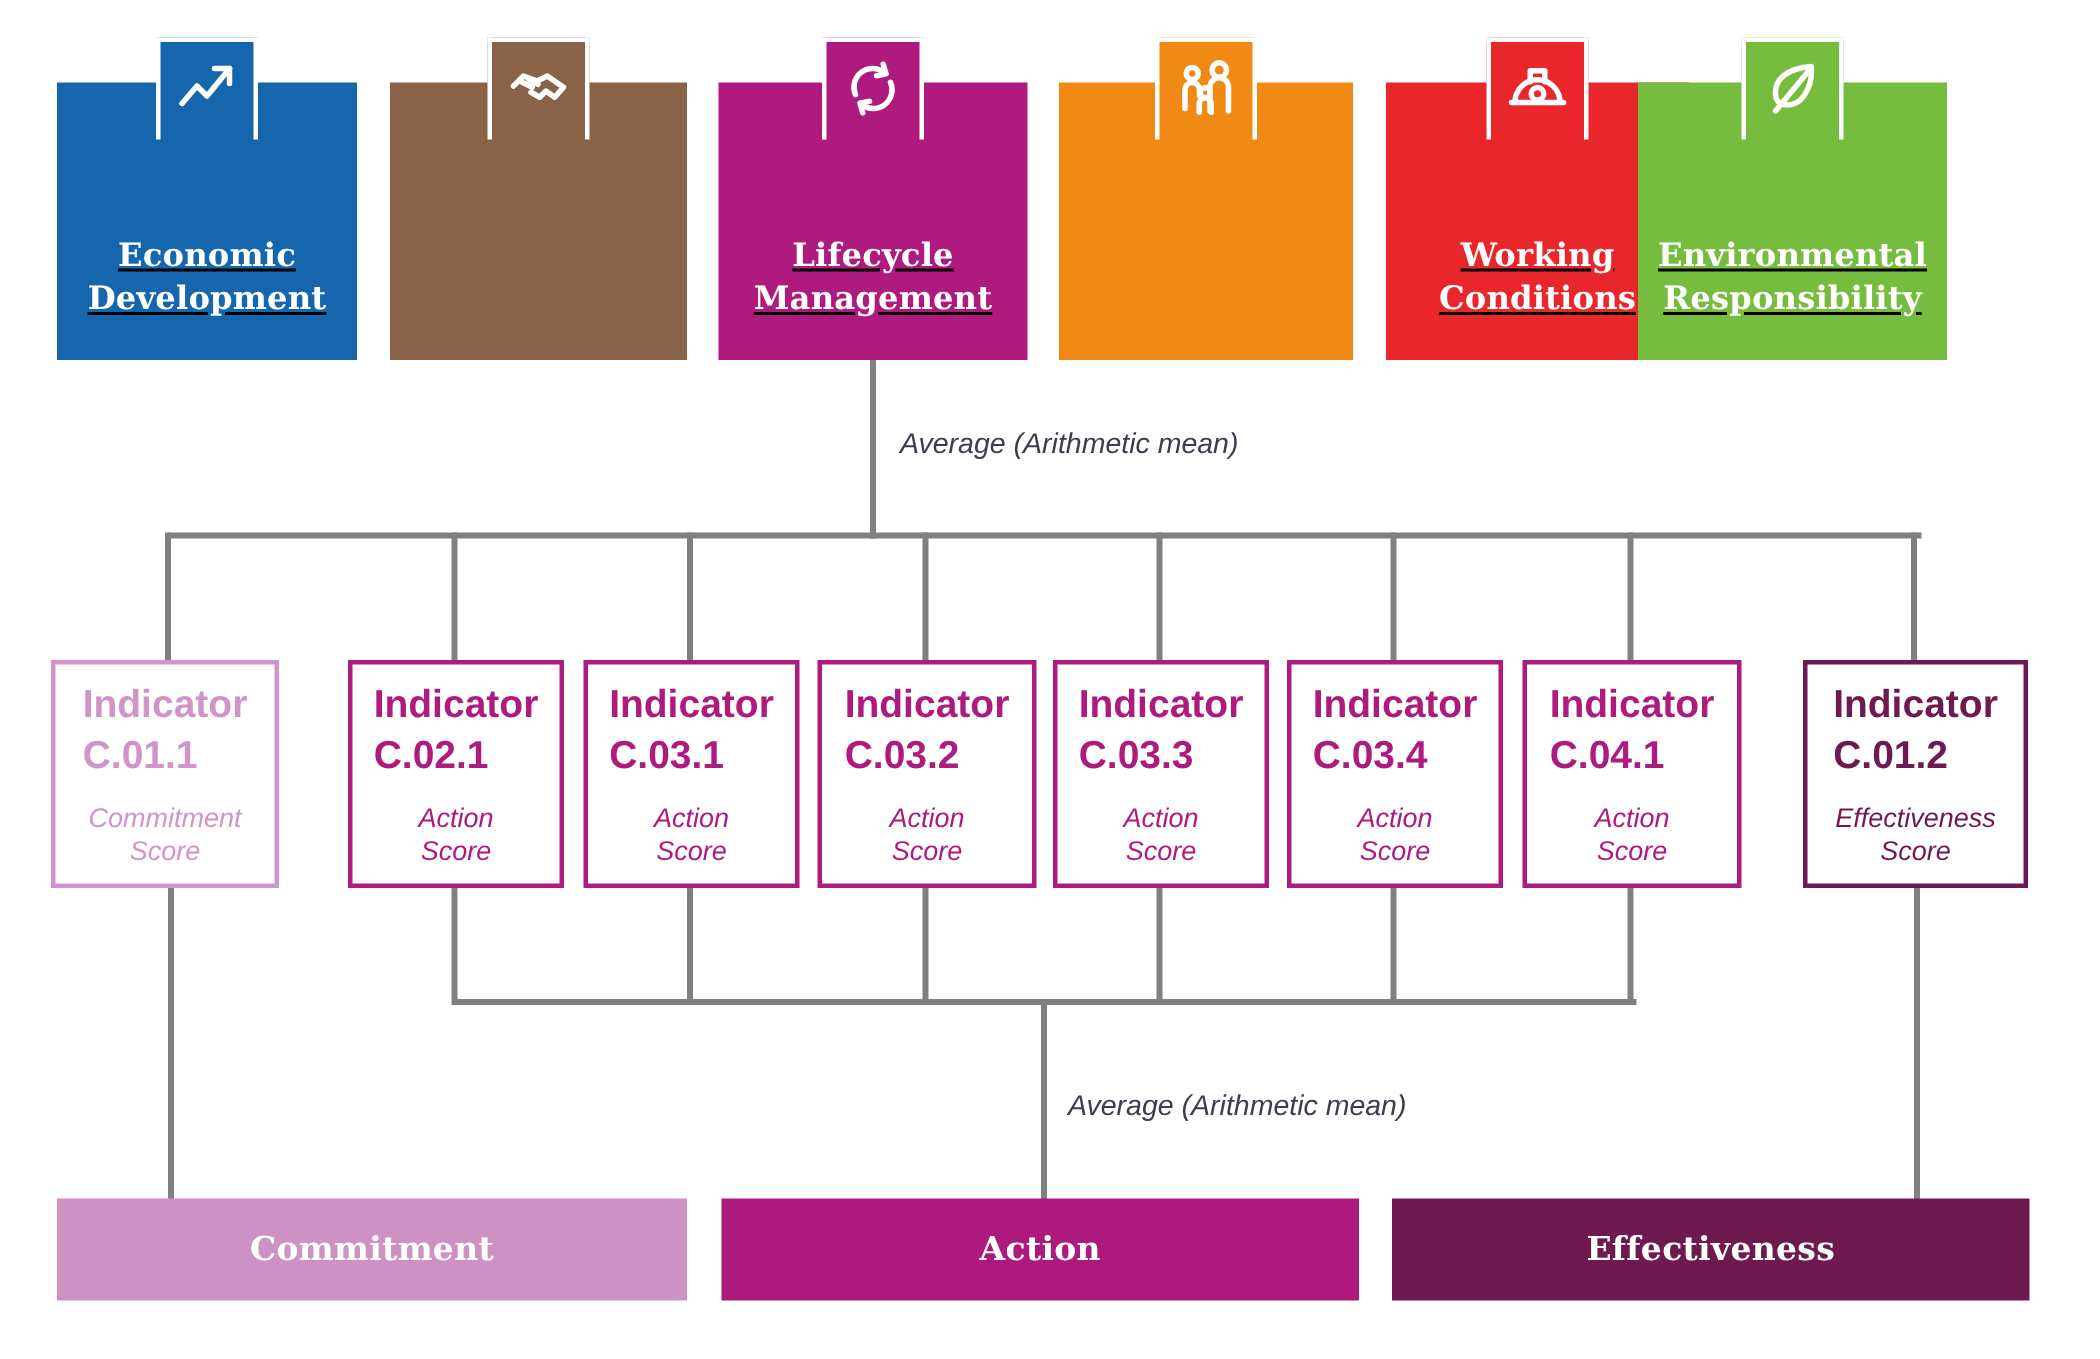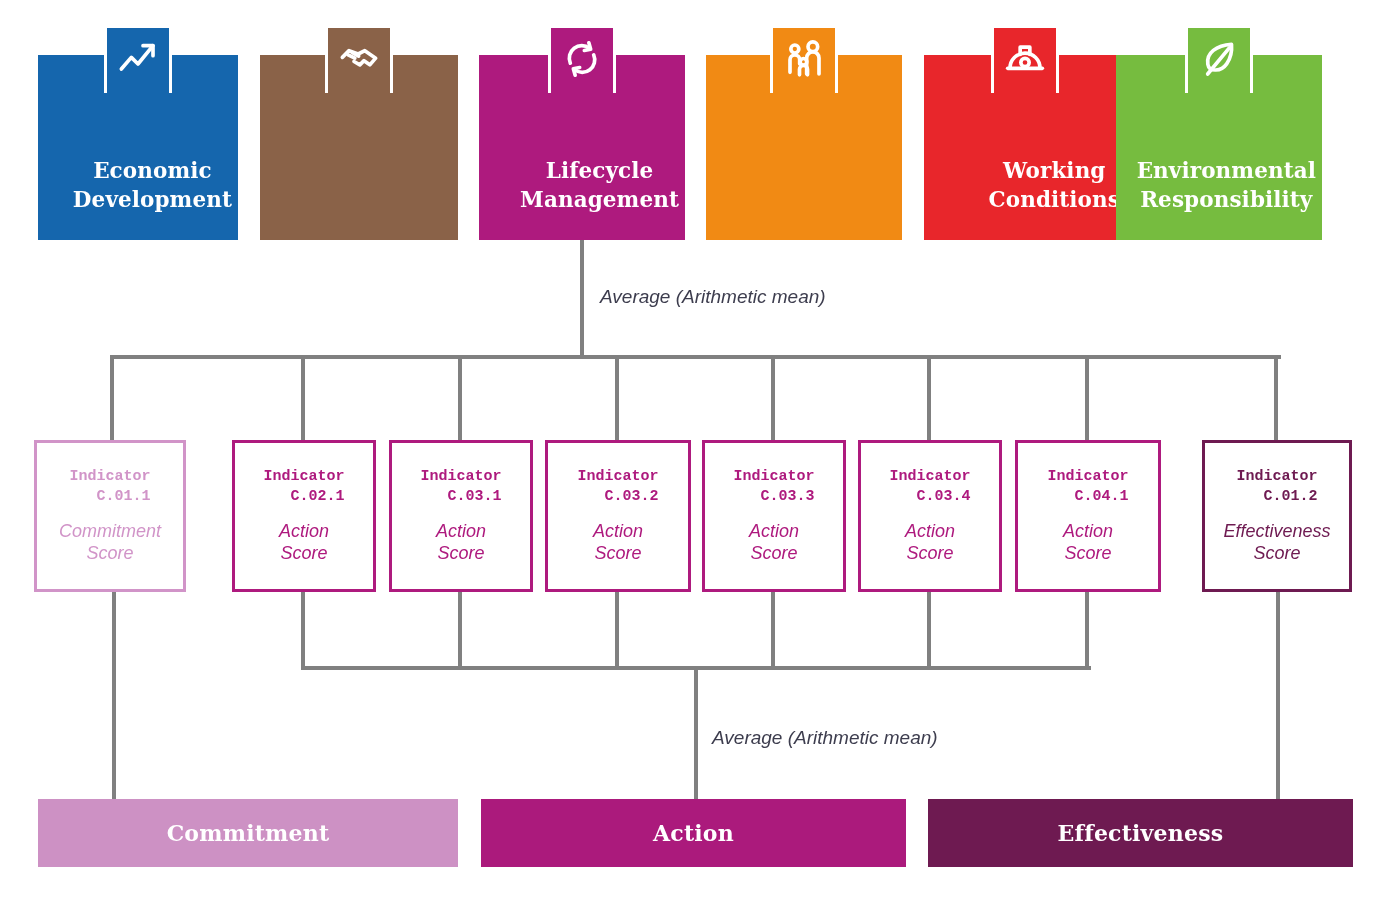--- a/index.html
+++ b/index.html
@@ -17,23 +17,24 @@
     overflow: hidden;
   }
 
   
   .topic-card {
     position: absolute;
     top: 55px;
     height: 185px;
     display: flex;
     flex-direction: column;
-    align-items: flex-end;
+    align-items: center;
     justify-content: flex-end;
     padding-bottom: 26px;
+    text-decoration: underline;
   }
   .topic-icon-tab {
     position: absolute;
     top: -30px;
     left: 50%;
     transform: translateX(-50%);
     width: 68px;
     height: 68px;
     display: flex;
     align-items: center;
@@ -82,25 +83,25 @@
     height: 152px;
     background: #ffffff;
     border: 3px solid #AE1A7E;
     display: flex;
     flex-direction: column;
     align-items: center;
     justify-content: center;
     padding: 6px 4px;
   }
   .ind-code {
-    font-family: Liberation Mono, monospace;
+    font-family: Liberation Sans, sans-serif;
     font-weight: bold;
-    font-size: 15px;
+    font-size: 26px;
     line-height: 1.28;
-    text-align: right;
+    text-align: left;
     color: #AE1A7E;
   }
   .ind-type {
     margin-top: 14px;
     font-family: "Liberation Sans", sans-serif;
     font-style: italic;
     font-size: 18px;
     line-height: 1.25;
     text-align: center;
     color: #AE1A7E;
@@ -179,21 +180,21 @@
           <span class="frame"></span>
           <svg viewBox="0 0 24 24">
             <path d="M3 17.5 A9 9 0 0 1 21 17.5" fill="none" stroke="#ffffff" stroke-width="2.2" stroke-linecap="round" stroke-linejoin="round"></path>
             <path d="M1.6 17.6 L22.4 17.6" fill="none" stroke="#ffffff" stroke-width="2.2" stroke-linecap="round" stroke-linejoin="round"></path>
             <path d="M9.1 9.3 L9.1 4.9 L14.9 4.9 L14.9 9.3" fill="none" stroke="#ffffff" stroke-width="2.2" stroke-linecap="round" stroke-linejoin="round"></path>
             <circle cx="12" cy="14.1" r="2.5" fill="none" stroke="#ffffff" stroke-width="2.2" stroke-linecap="round" stroke-linejoin="round"></circle>
           </svg>
         </div>
         <div class="topic-label">Working<br>Conditions</div>
       </div>
-      <div class="topic-card" style="left: 1116px; width: 206px; background: rgb(118, 188, 63);">
+      <div class="topic-card" style="left: 1092px; width: 206px; background: rgb(118, 188, 63);">
         <div class="topic-icon-tab" style="background: rgb(118, 188, 63);">
           <span class="frame"></span>
           <svg viewBox="0 0 24 24">
             <path d="M19.5 3.2 C10.5 3.8 4.2 8.2 5.3 15.1 C6.1 20.1 13.4 19.5 16.6 14.9 C19.4 10.9 19.8 6.6 19.5 3.2 Z" fill="none" stroke="#ffffff" stroke-width="2.2" stroke-linecap="round" stroke-linejoin="round"></path>
             <path d="M18.2 5.3 L5.2 21" fill="none" stroke="#ffffff" stroke-width="2.2" stroke-linecap="round" stroke-linejoin="round"></path>
           </svg>
         </div>
         <div class="topic-label">Environmental<br>Responsibility</div>
       </div>
     </div>

